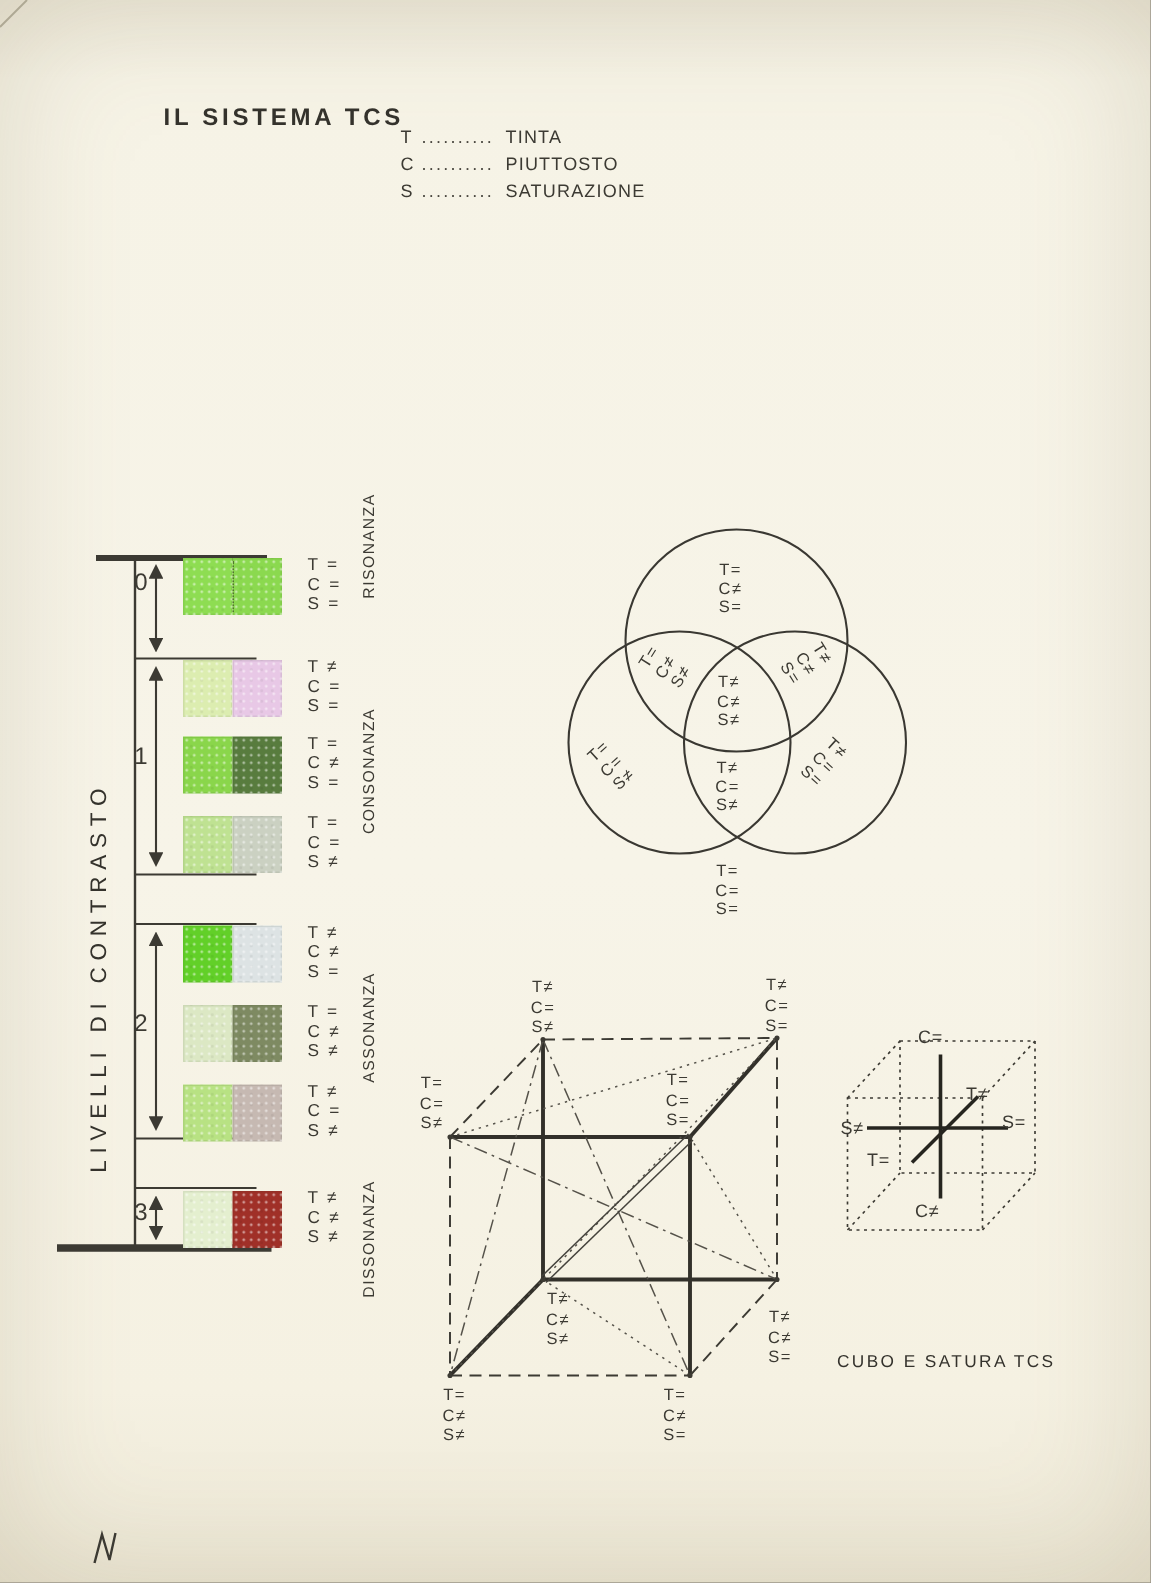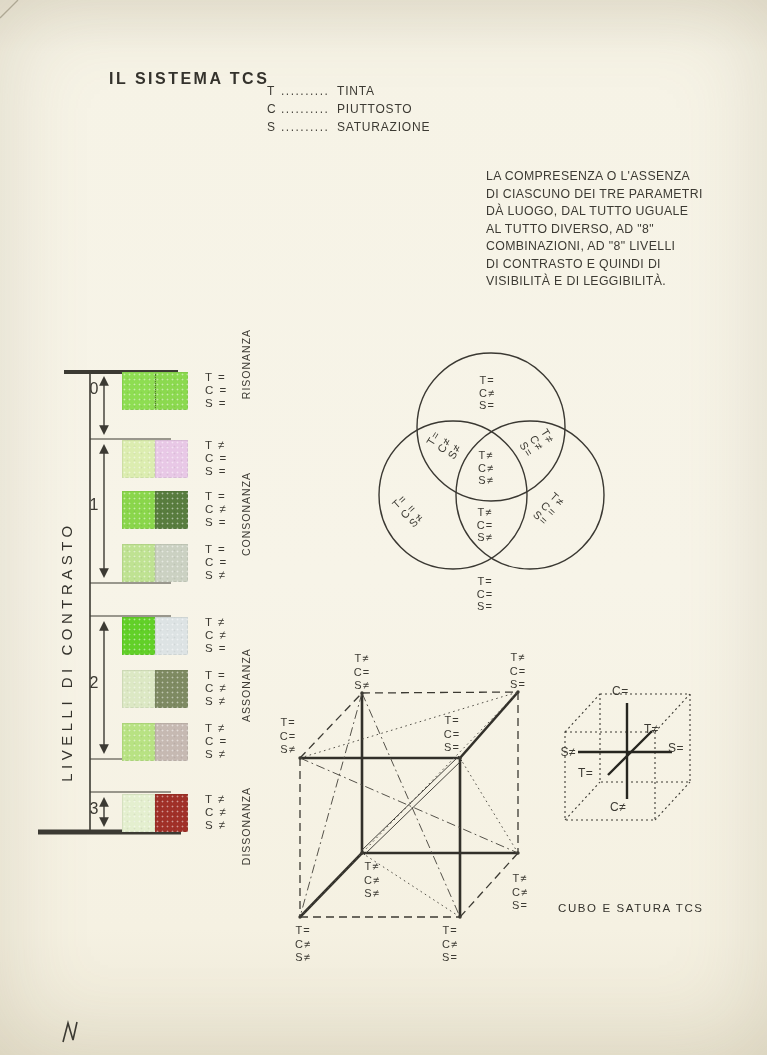--- a/index.html
+++ b/index.html
@@ -167,27 +167,20 @@
       <span class="legend-dots">..........</span>
       <span>PIUTTOSTO</span>
     </div>
     <div class="legend-row">
       <span class="legend-key">S</span>
       <span class="legend-dots">..........</span>
       <span>SATURAZIONE</span>
     </div>
   </div>
 
-  <div class="lab para" style="left:486px;top:168px;width:238px">LA COMPRESENZA O L'ASSENZA
-DI CIASCUNO DEI TRE PARAMETRI
-DÀ LUOGO, DAL TUTTO UGUALE
-AL TUTTO DIVERSO, AD "8"
-COMBINAZIONI, AD "8" LIVELLI
-DI CONTRASTO E QUINDI DI
-VISIBILITÀ E DI LEGGIBILITÀ.</div>
 
   <div class="lab axis-label" style="left:-89px;top:643px">LIVELLI DI CONTRASTO</div>
   <div class="lab lvlnum" style="left:84px;top:380px">0</div>
   <div class="lab lvlnum" style="left:84px;top:496px">1</div>
   <div class="lab lvlnum" style="left:84px;top:674px">2</div>
   <div class="lab lvlnum" style="left:84px;top:800px">3</div>
   <div class="lab cat" style="left:186px;top:358px">RISONANZA</div>
   <div class="lab cat" style="left:186px;top:508px">CONSONANZA</div>
   <div class="lab cat" style="left:186px;top:679px">ASSONANZA</div>
   <div class="lab cat" style="left:186px;top:820px">DISSONANZA</div>

